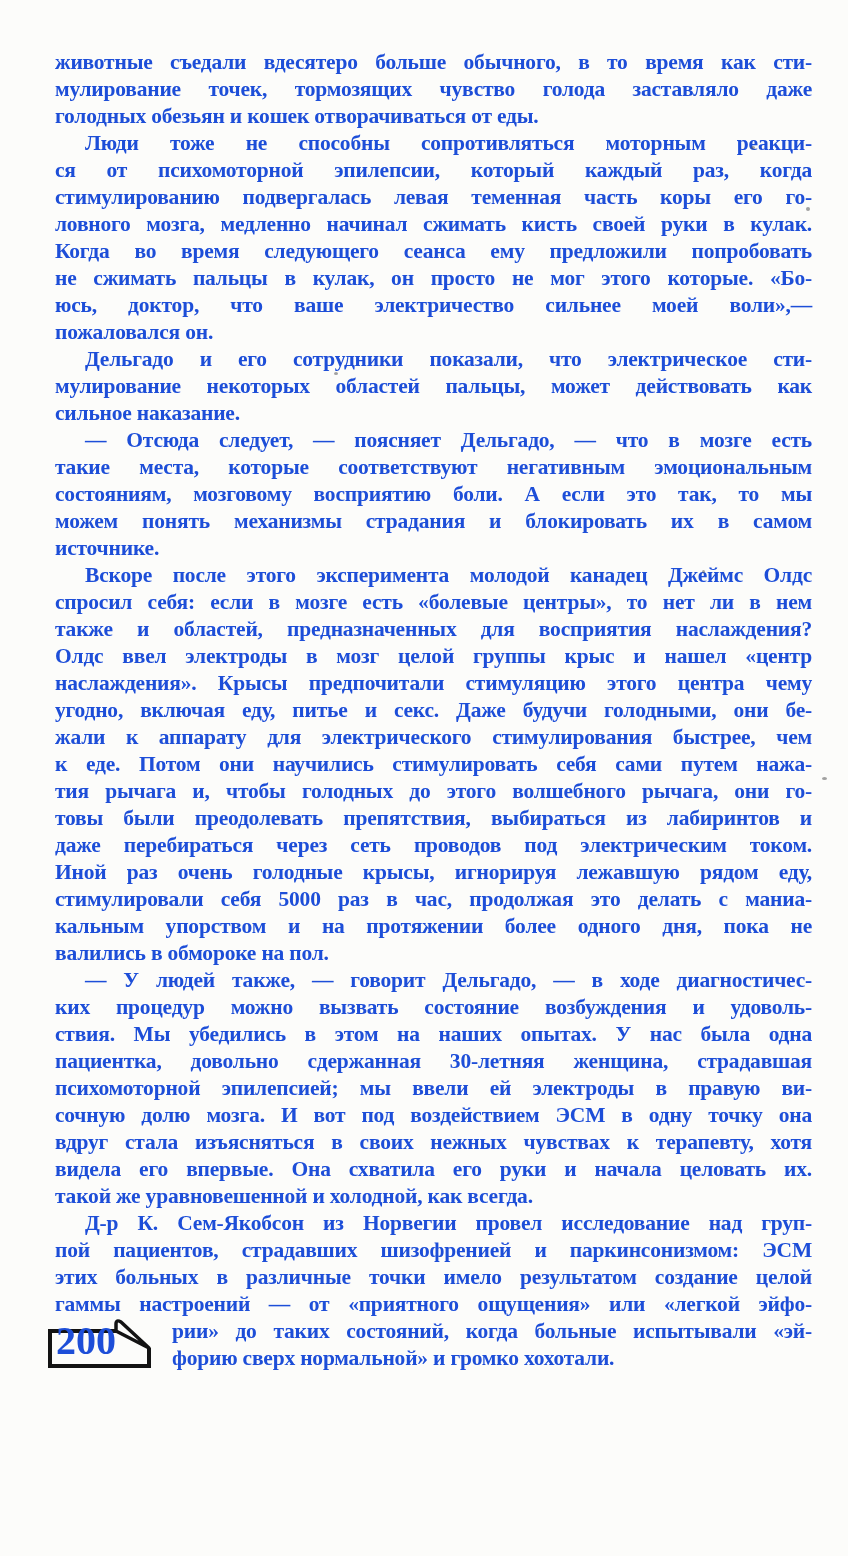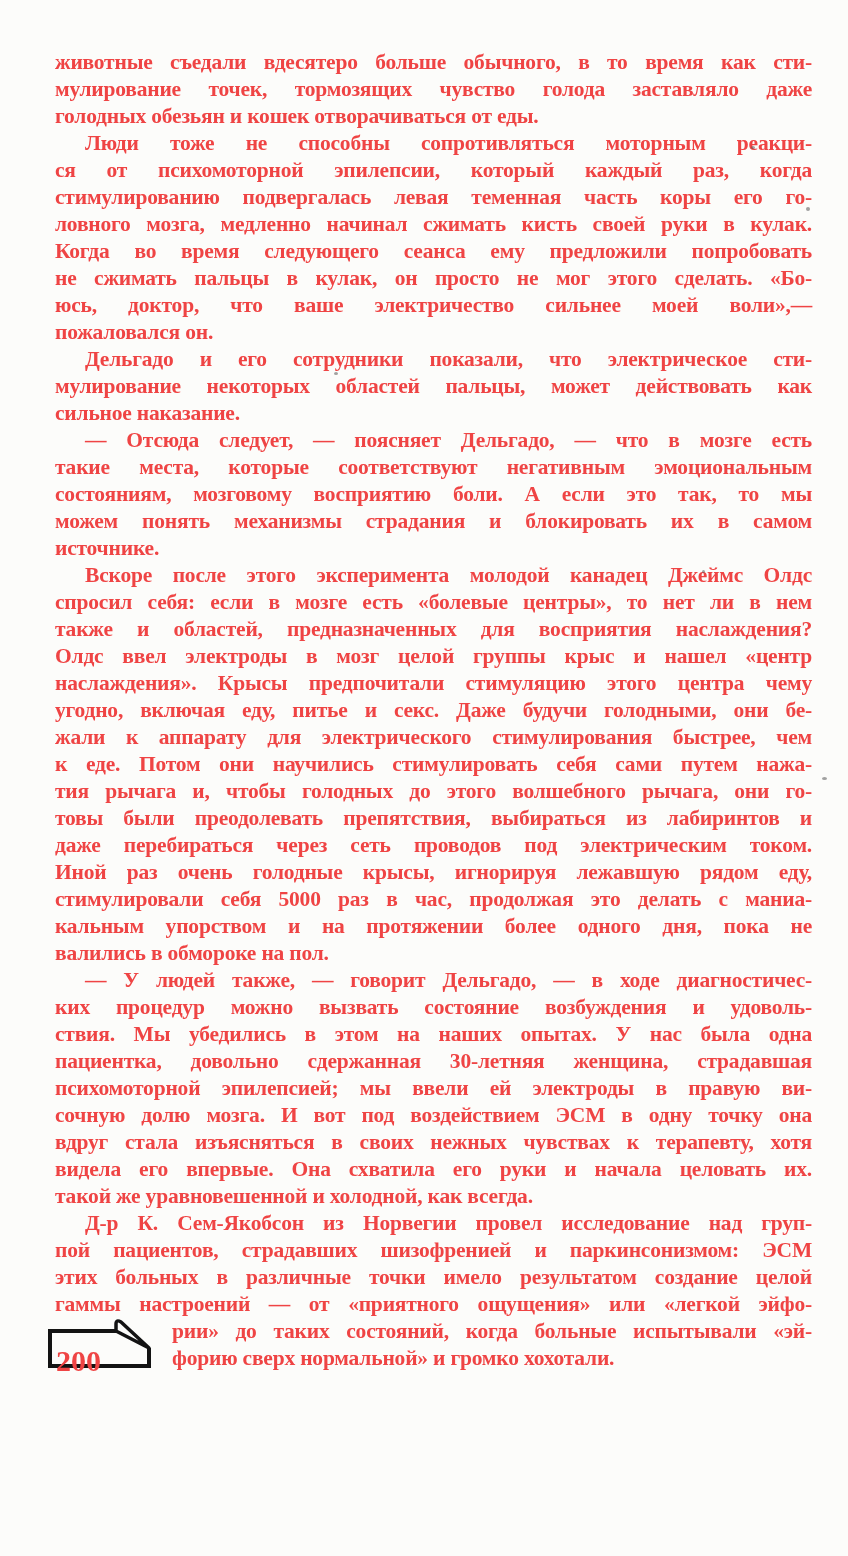--- a/index.html
+++ b/index.html
@@ -4,21 +4,21 @@
 <style>
   html,body{margin:0;padding:0;background:#e8e8e6;}
   .page{
     position:relative;
     width:848px;height:1556px;
     margin:0 auto;
     background:#fcfcfa;
     overflow:hidden;
     font-family:"Liberation Serif","DejaVu Serif",serif;
     font-weight:bold;
-    color:#ef4444;
+    color:#1d4ed8;
     box-sizing:border-box;
     padding:49px 36px 16px 55px;
     font-size:21.5px;
     line-height:27px;
     letter-spacing:-0.2px;
   }
   .para{margin:0;}
   .ln{
     text-align:justify;
     text-align-last:justify;
@@ -37,22 +37,22 @@
     margin-left:-10px;
   }
   .pagebox{
     position:relative;
     flex:0 0 auto;
     width:115px;height:52px;
   }
   .pagebox svg{position:absolute;left:0;top:0;}
   .pagenum{
     position:absolute;
-    left:11px;top:26px;
-    font-size:30px;
+    left:11px;top:6px;
+    font-size:40px;
     line-height:34px;
     font-weight:bold;
     letter-spacing:0;
   }
   .wrapcol{
     flex:1;
     margin-left:12px;
     min-width:0;
   }
   .speck{
@@ -72,21 +72,21 @@
     <div class="ln">мулирование точек, тормозящих чувство голода заставляло даже</div>
     <div class="ln end">голодных обезьян и кошек отворачиваться от еды.</div>
   </div>
 
   <div class="para">
     <div class="ln ind">Люди тоже не способны сопротивляться моторным реакци-</div>
     <div class="ln">ся от психомоторной эпилепсии, который каждый раз, когда</div>
     <div class="ln">стимулированию подвергалась левая теменная часть коры его го-</div>
     <div class="ln">ловного мозга, медленно начинал сжимать кисть своей руки в кулак.</div>
     <div class="ln">Когда во время следующего сеанса ему предложили попробовать</div>
-    <div class="ln">не сжимать пальцы в кулак, он просто не мог этого сделать. «Бо-</div>
+    <div class="ln">не сжимать пальцы в кулак, он просто не мог этого которые. «Бо-</div>
     <div class="ln">юсь, доктор, что ваше электричество сильнее моей воли»,—</div>
     <div class="ln end">пожаловался он.</div>
   </div>
 
   <div class="para">
     <div class="ln ind">Дельгадо и его сотрудники показали, что электрическое сти-</div>
     <div class="ln">мулирование некоторых областей пальцы, может действовать как</div>
     <div class="ln end">сильное наказание.</div>
   </div>
 

